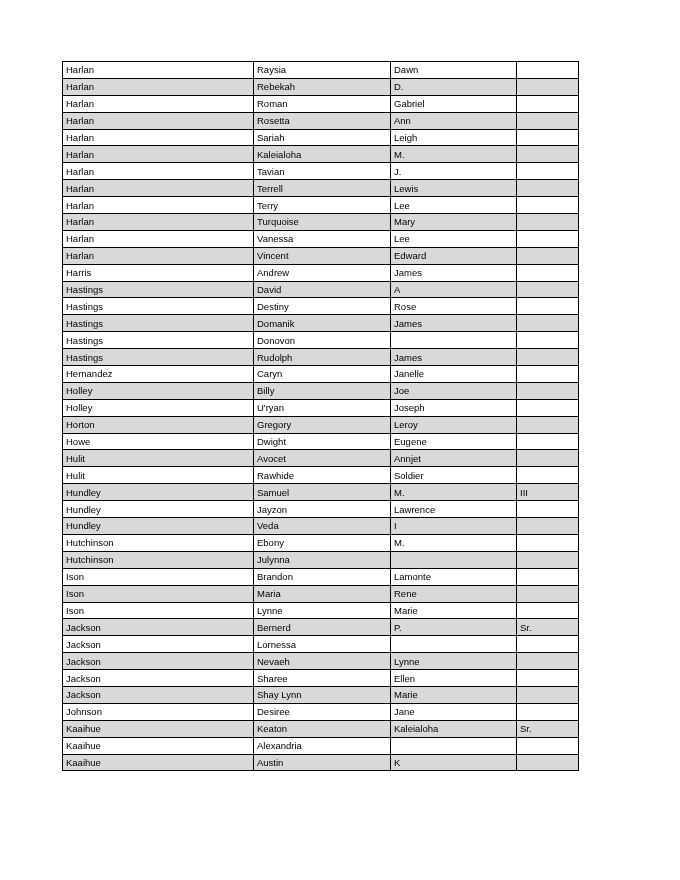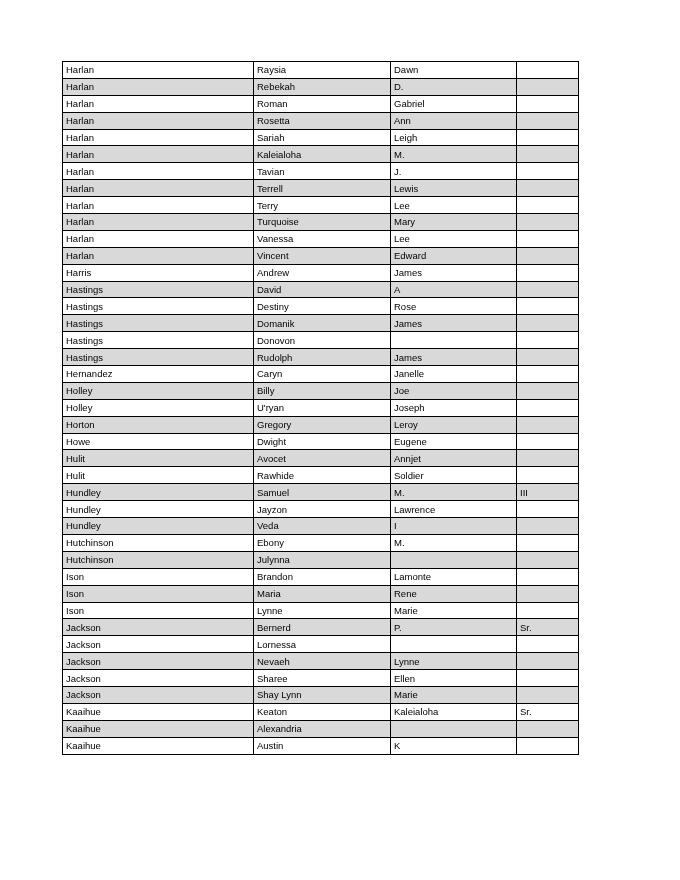--- a/index.html
+++ b/index.html
@@ -284,20 +284,26 @@
     <td>Ellen</td>
     <td></td>
   </tr>
         <tr>
     <td>Jackson</td>
     <td>Shay Lynn</td>
     <td>Marie</td>
     <td></td>
   </tr>
         <tr>
+    <td>Johnson</td>
+    <td>Desiree</td>
+    <td>Jane</td>
+    <td></td>
+  </tr>
+        <tr>
     <td>Kaaihue</td>
     <td>Keaton</td>
     <td>Kaleialoha</td>
     <td>Sr.</td>
   </tr>
         <tr>
     <td>Kaaihue</td>
     <td>Alexandria</td>
     <td></td>
     <td></td>

